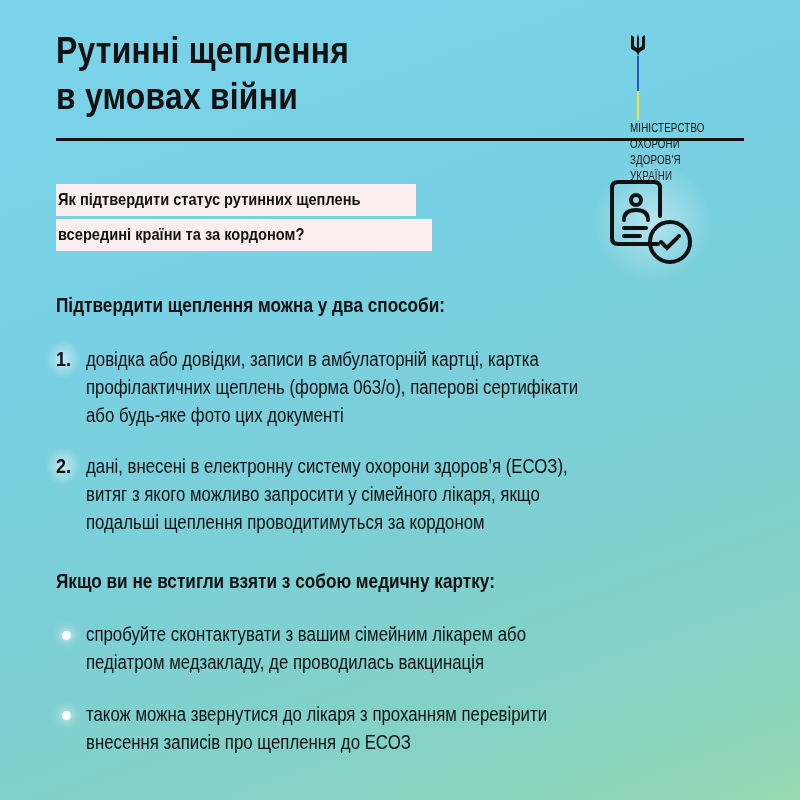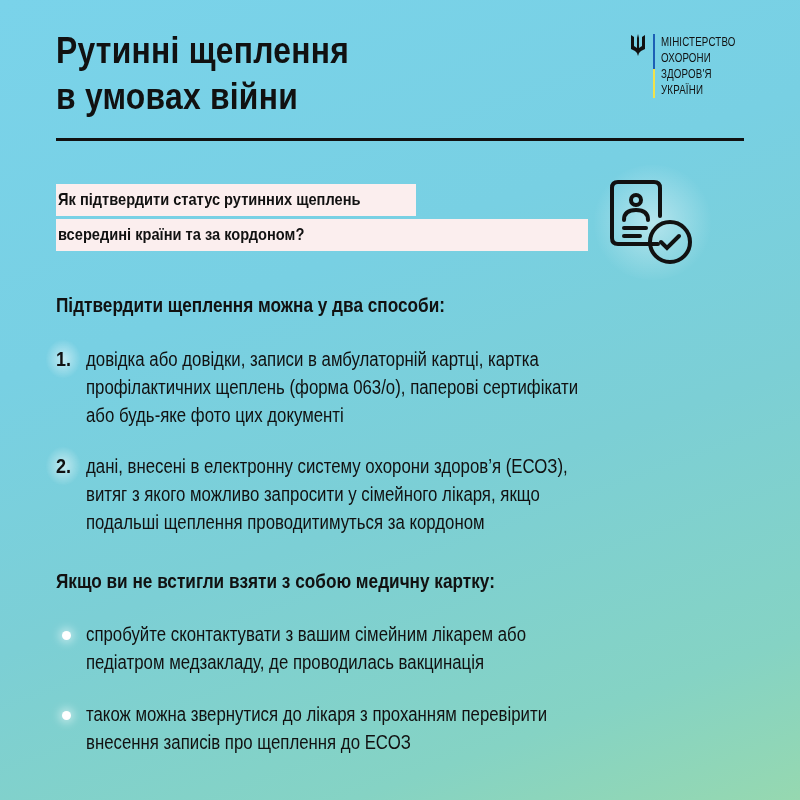--- a/index.html
+++ b/index.html
@@ -10,21 +10,21 @@
     background: linear-gradient(160deg, #7ad3ea 0%, #78d0e3 35%, #7ccfd5 60%, #85d3c4 85%, #96d8b0 100%);
     position: relative;
   }
   .title {
     position: absolute; left: 56px; top: 28px;
     font-family: "Liberation Sans", sans-serif;
     font-weight: bold; font-size: 37px; line-height: 46px;
     transform: scaleX(0.86); transform-origin: left top;
     letter-spacing: 0.3px;
   }
-  .logo { position: absolute; left: 630px; top: 34px; display: flex; align-items: flex-start; }
+  .logo { position: absolute; left: 630px; top: 34px; display: flex; align-items: flex-start; flex-direction: column; }
   .trident { width: 16px; height: 22px; margin-top: 0px; }
   .logo-bar { width: 2px; height: 64px; margin: 0 6px 0 7px;
     background: linear-gradient(#1c5fb5 0 55%, #f2e24a 55% 100%); }
   .logo-text { font-size: 12.5px; line-height: 16px; font-weight: normal;
     transform: scaleX(0.78); transform-origin: left top; letter-spacing: 0.2px; }
   .divider { position: absolute; left: 56px; top: 138px; width: 688px; height: 3px; background: #111; }
   .question { position: absolute; left: 56px; top: 184px; }
   .q-line { display: inline-block; background: #fbeeee; font-weight: bold; font-size: 17px;
     line-height: 30px; padding: 1px 6px 1px 2px; margin-bottom: 5px; white-space: nowrap; }
   .q-line span { display: inline-block; transform: scaleX(0.86); transform-origin: left center; }
@@ -64,21 +64,21 @@
     <div>ОХОРОНИ</div>
     <div>ЗДОРОВ'Я</div>
     <div>УКРАЇНИ</div>
   </div>
 </div>
 
 <div class="divider"></div>
 
 <div class="question">
   <div class="q-wrap"><div class="q-line"><span>Як підтвердити статус рутинних щеплень</span></div></div>
-  <div class="q-wrap"><div class="q-line" style="width:532px;"><span>всередині країни та за кордоном?</span></div></div>
+  <div class="q-wrap"><div class="q-line" style="width:376px;"><span>всередині країни та за кордоном?</span></div></div>
 </div>
 
 <div class="glow"></div>
 <svg class="doc-icon" viewBox="0 0 92 92" fill="none" stroke="#111" stroke-width="4" stroke-linecap="round">
   <path d="M52 66 H12 Q6 66 6 60 V10 Q6 4 12 4 H48 Q54 4 54 10 V38"></path>
   <circle cx="30" cy="22" r="5"></circle>
   <path d="M18 42 Q18 32 30 32 Q42 32 42 42"></path>
   <line x1="18" y1="50" x2="40" y2="50"></line>
   <line x1="18" y1="58" x2="34" y2="58"></line>
   <circle cx="64" cy="64" r="20"></circle>

